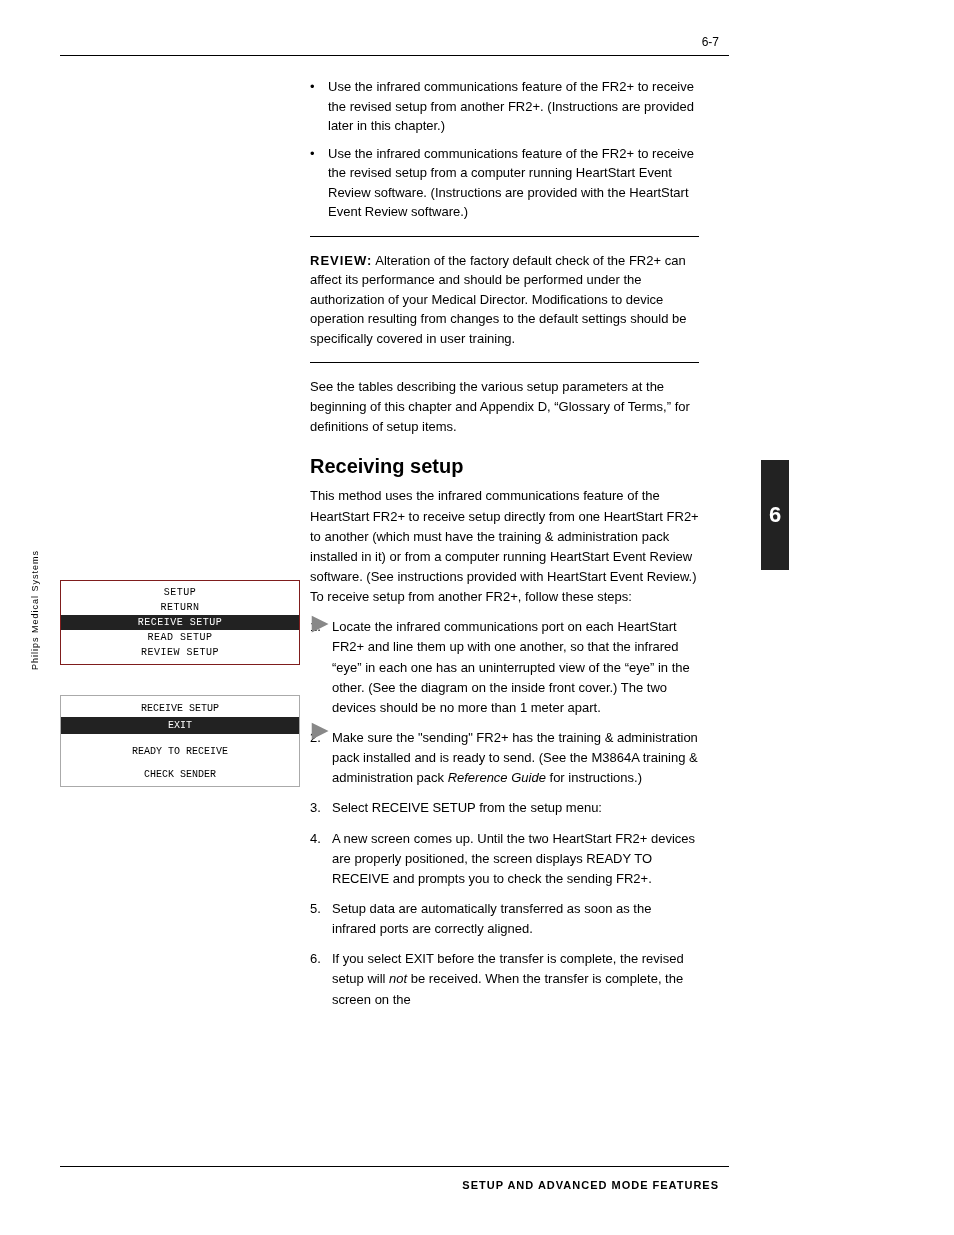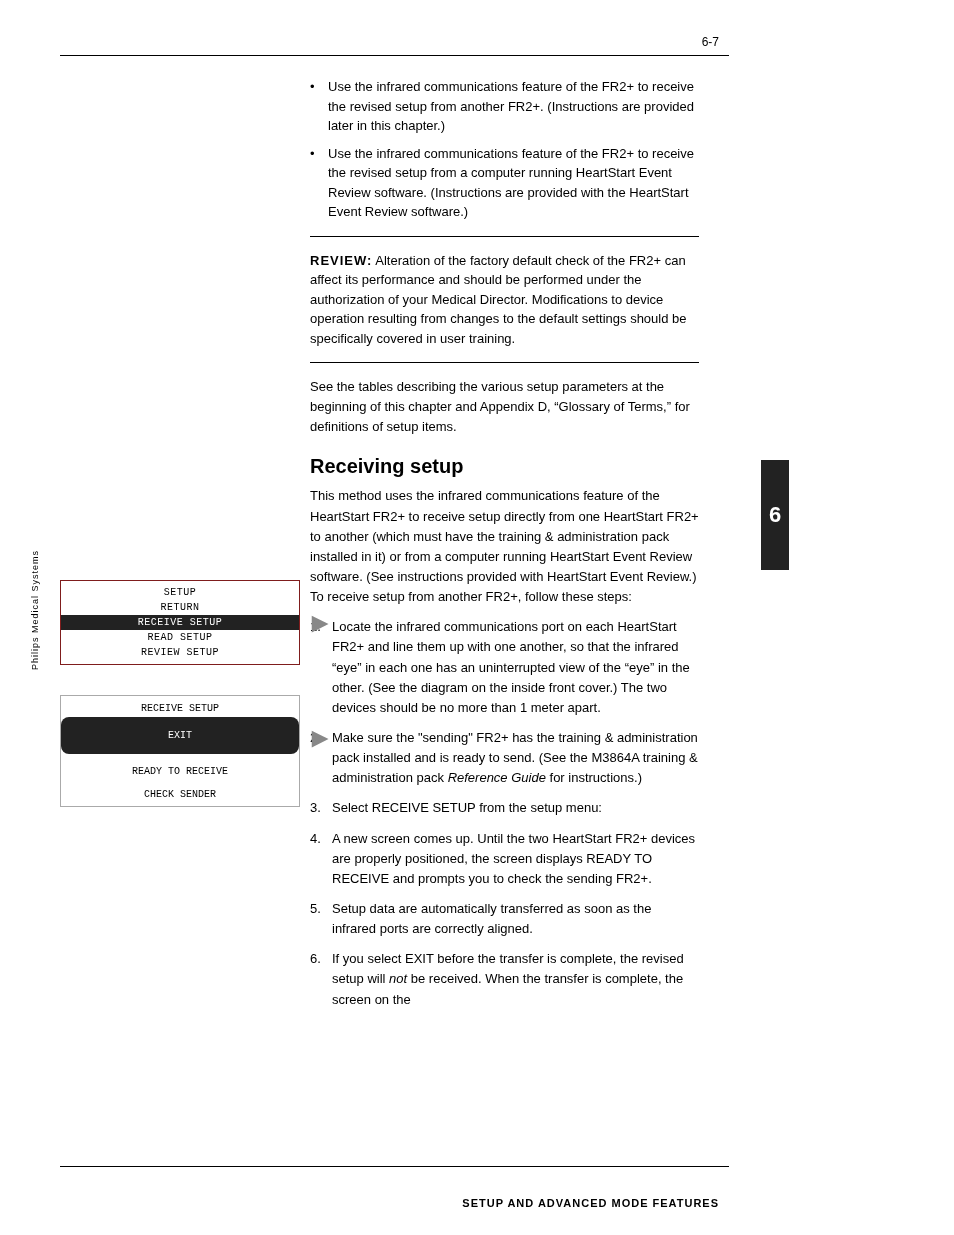--- a/index.html
+++ b/index.html
@@ -200,21 +200,21 @@
       bottom: 68px;
       left: 60px;
       right: 60px;
       height: 1px;
       background: #000;
     }
 
     
     .footer-text {
       position: absolute;
-      bottom: 26px;
+      bottom: 44px;
       right: 70px;
       font-size: 11px;
       font-weight: bold;
       letter-spacing: 1px;
       text-transform: uppercase;
       margin-top: 42px;
     }
 
     em { font-style: italic; }
   </style>
@@ -293,21 +293,21 @@
         <div class="menu-item">READ SETUP</div>
         <div class="menu-item">REVIEW SETUP</div>
       </div>
 
       <div style="position:absolute; right:-34px; top:50%; transform:translateY(-50%); font-size:28px; color:#888;">►</div>
     </div>
 
     <div class="device-wrapper" style="position:relative;">
       <div class="device-screen2">
         <div class="menu-item" style="padding: 3px 10px;">RECEIVE SETUP</div>
-        <div class="menu-item highlighted" style="background:#222;color:#fff;padding:13px 10px;border-radius:8px;">EXIT</div>
+        <div class="menu-item highlighted" style="background:#222;color:#fff;padding:3px 10px;">EXIT</div>
         <div style="height:10px;"></div>
         <div class="menu-item" style="padding:2px 10px; font-size:10px;">READY TO RECEIVE</div>
         <div style="height:8px;"></div>
         <div class="menu-item" style="padding:2px 10px; font-size:10px;">CHECK SENDER</div>
       </div>
 
       <div style="position:absolute; right:-34px; top:38%; transform:translateY(-50%); font-size:28px; color:#888;">►</div>
     </div>
 
   </div>

